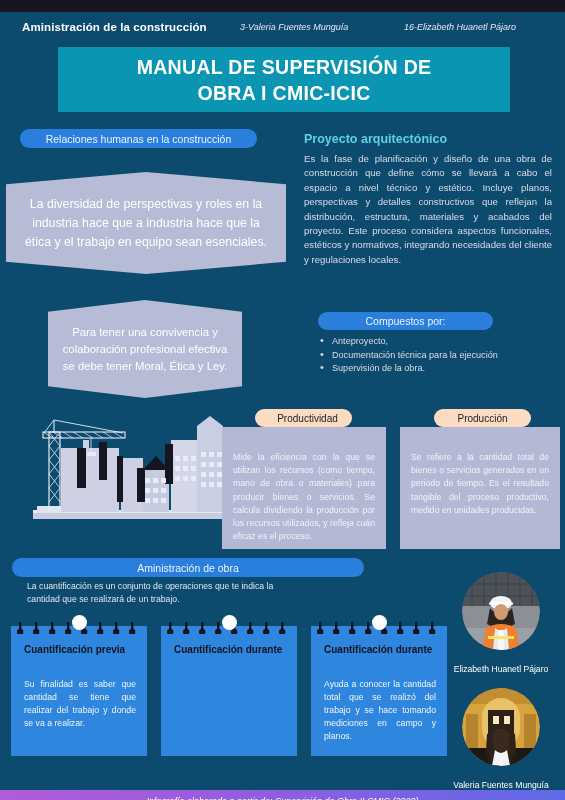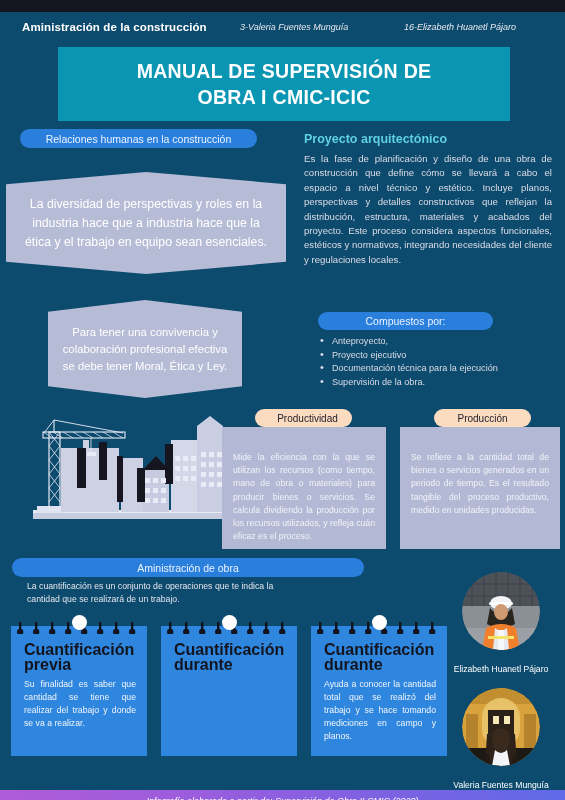--- a/index.html
+++ b/index.html
@@ -31,21 +31,21 @@
     font-size: 9px; font-style: italic; color: #e9e9ee;
   }
   .hdr-name2 {
     position: absolute; left: 404px; top: 10px;
     font-size: 9px; font-style: italic; color: #e9e9ee;
   }
 
   
   .title-banner {
     position: absolute; left: 58px; top: 35px;
-    width: 452px; height: 74px;
+    width: 452px; height: 65px;
     background: #0a95b3;
     display: flex; flex-direction: column;
     align-items: center; justify-content: center;
   }
   .title-banner div {
     color: #ffffff; font-weight: bold; font-size: 19.5px;
     letter-spacing: .3px; line-height: 26px; text-align: center;
   }
 
   
@@ -148,21 +148,21 @@
   }
   .note .rings {
     position: absolute; left: 0; top: -4px; width: 136px; height: 12px;
   }
   .note .knob {
     position: absolute; width: 15px; height: 15px; border-radius: 50%;
     background: #ffffff; top: -11px; left: 61px;
   }
   .note h4 {
     position: absolute; left: 13px; top: 16px; width: 112px;
-    color: #13141d; font-size: 16px; font-weight: bold; line-height: 15px;
+    color: #13141d; font-size: 10px; font-weight: bold; line-height: 15px;
   }
   .note p {
     position: absolute; left: 13px; top: 52px; width: 112px;
     color: #f0f5fb; font-size: 8.7px; line-height: 13px; text-align: justify;
   }
   .n1 { left: 11px; top: 614px; }
   .n2 { left: 161px; top: 614px; }
   .n3 { left: 311px; top: 614px; }
 
   
@@ -211,21 +211,20 @@
 
   <div class="hexbox hex2">Para tener una convivencia y colaboración profesional efectiva se debe tener Moral, Ética y Ley.</div>
 
   <div class="sec-title">Proyecto arquitectónico</div>
   <div class="sec-body">Es la fase de planificación y diseño de una obra de construcción que define cómo se llevará a cabo el espacio a nivel técnico y estético. Incluye planos, perspectivas y detalles constructivos que reflejan la distribución, estructura, materiales y acabados del proyecto. Este proceso considera aspectos funcionales, estéticos y normativos, integrando necesidades del cliente y regulaciones locales.</div>
 
   <div class="pill pill-blue pill-compuestos">Compuestos por:</div>
 
   <ul class="bullets">
     <li>Anteproyecto,</li>
-    <li>Proyecto ejecutivo</li>
     <li>Documentación técnica para la ejecución</li>
     <li>Supervisión de la obra.</li>
   </ul>
 
   <svg class="skyline" viewBox="0 0 215 112">
 
     <rect x="8" y="100" width="199" height="7" fill="#c8ccdf"></rect>
     <rect x="8" y="98" width="199" height="3" fill="#e6e9f3"></rect>
 
     <rect x="12" y="94" width="26" height="7" fill="#dfe2ef"></rect>

